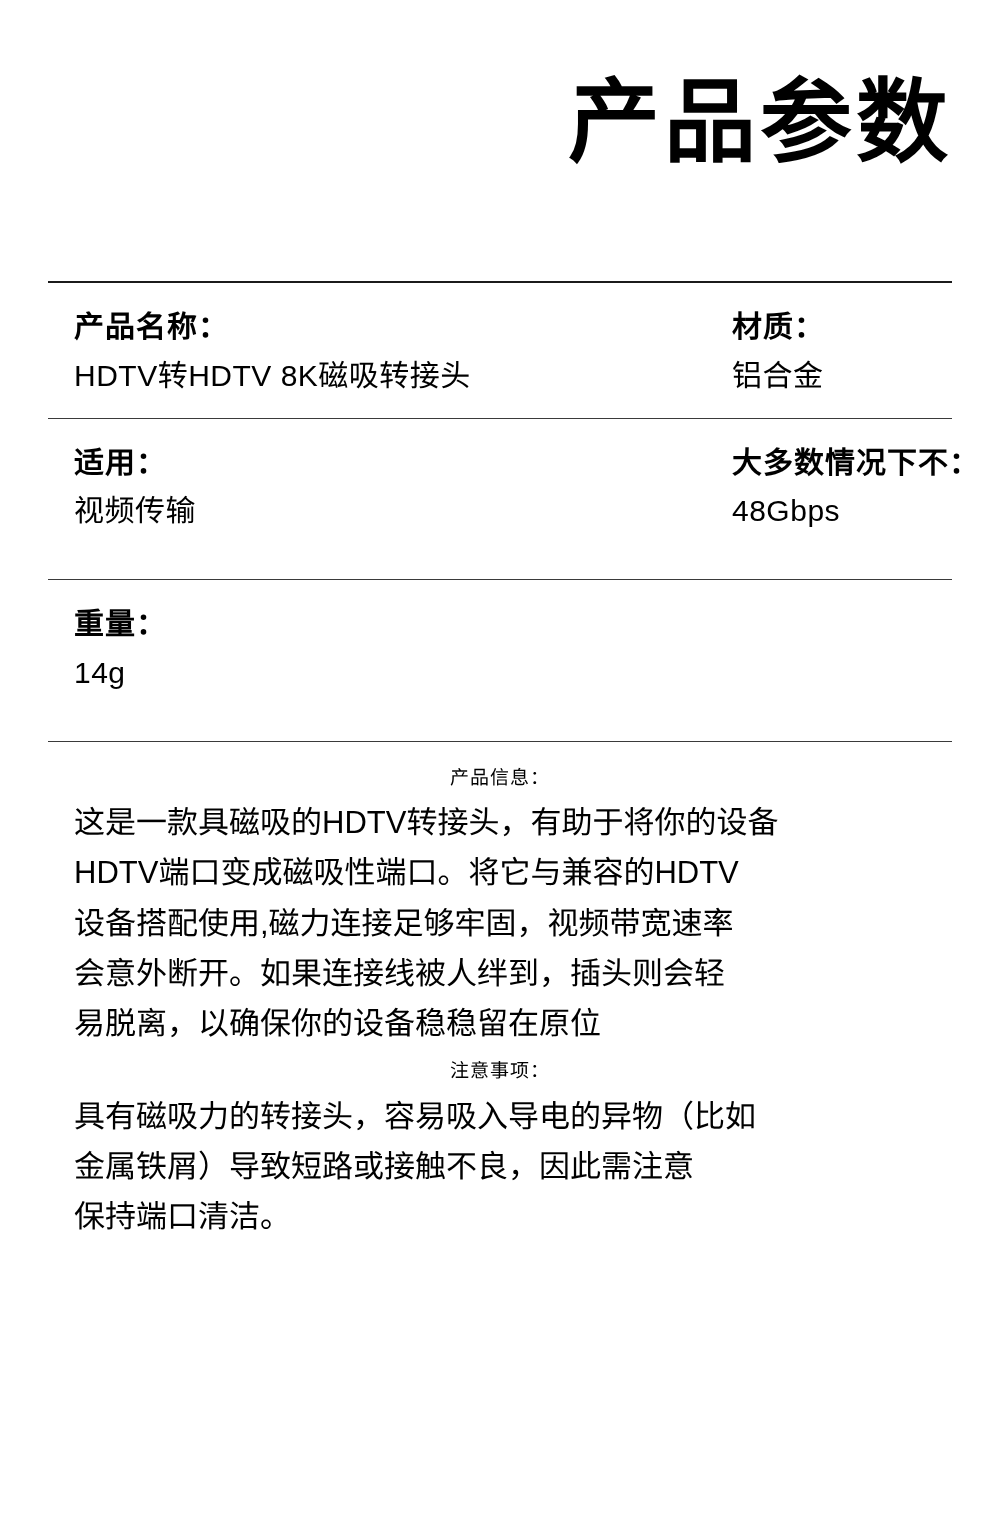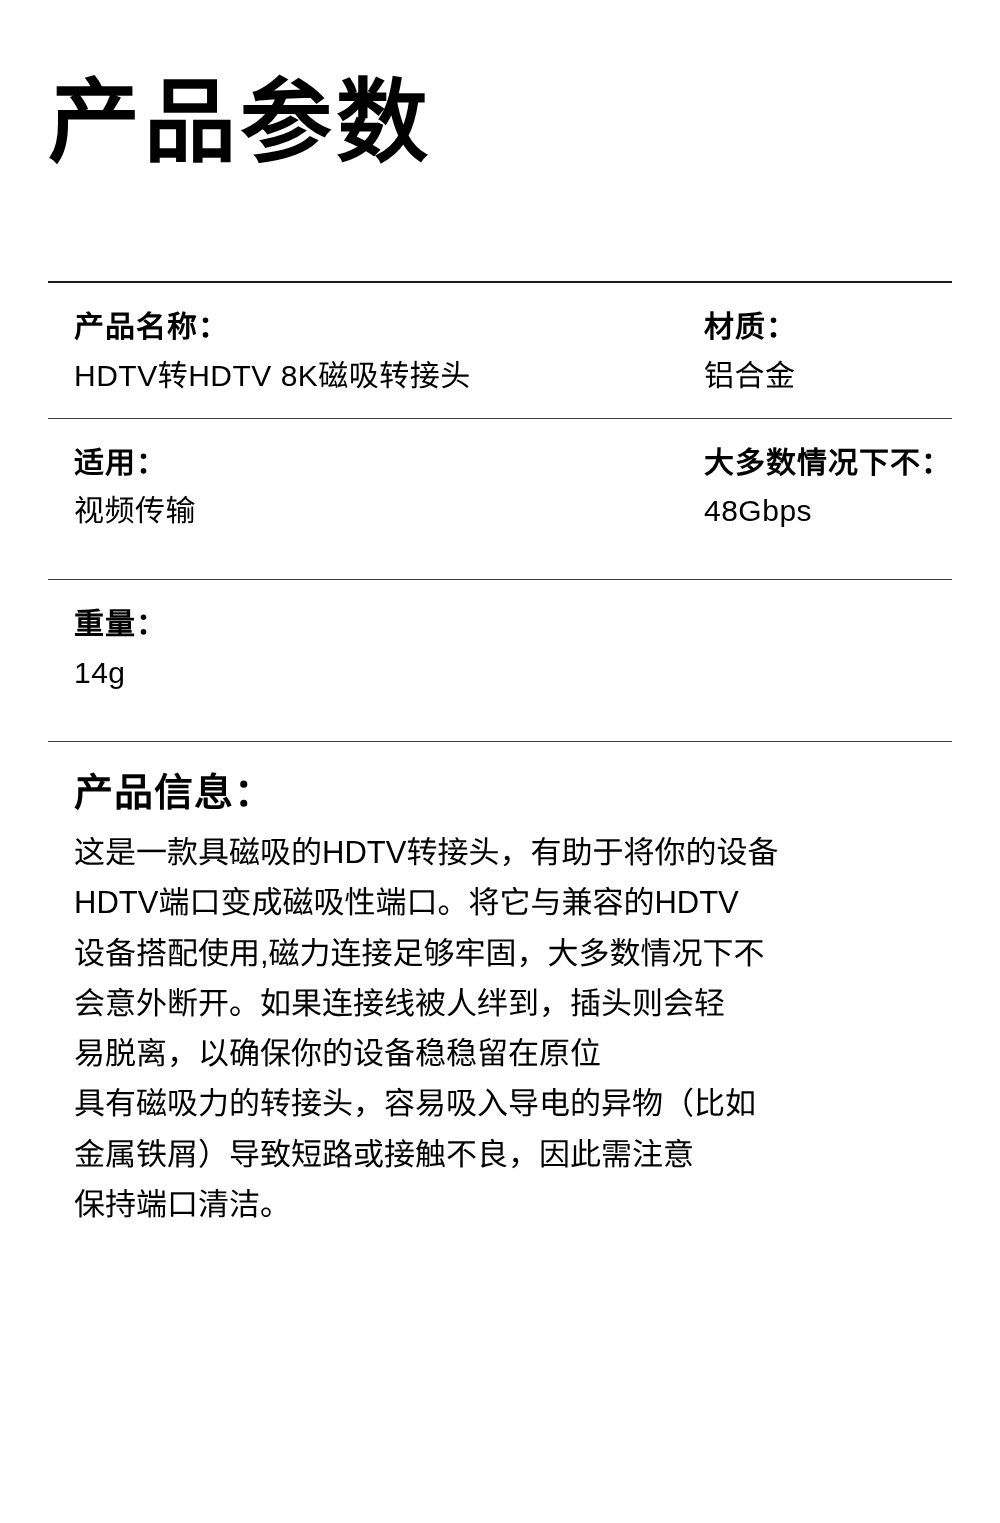--- a/index.html
+++ b/index.html
@@ -15,21 +15,21 @@
     -webkit-font-smoothing: antialiased;
   }
   .page {
     position: relative;
     width: 1000px;
     height: 1523px;
     box-sizing: border-box;
     padding: 0 48px;
   }
   .title {
-    text-align: left;
+    text-align: right;
     font-size: 92px;
     font-weight: 700;
     letter-spacing: 4px;
     line-height: 1.1;
     margin: 72px 0 0 0;
     padding: 0;
   }
   .divider {
     height: 2px;
     background: #1b1b1b;
@@ -40,20 +40,21 @@
   }
   .divider.thin {
     height: 1px;
     background: #3a3a3a;
   }
   .spec-row {
     display: flex;
     align-items: flex-start;
     padding: 22px 26px 20px 26px;
     box-sizing: border-box;
+    gap: 28px;
   }
   .spec-row.tall {
     padding-bottom: 46px;
     align-items: center;
   }
   .spec-cell {
     flex: 0 0 auto;
   }
   .spec-cell.left {
     width: 630px;
@@ -73,25 +74,26 @@
     font-weight: 400;
     letter-spacing: 0.5px;
     line-height: 1.5;
     margin-top: 4px;
     white-space: nowrap;
   }
   .info-block {
     padding: 22px 26px 0 26px;
   }
   .info-heading {
-    font-size: 39px;
-    font-weight: 700;
+    font-size: 19px;
+    font-weight: 400;
     letter-spacing: 1px;
     line-height: 1.5;
     margin-bottom: 6px;
+    text-align: center;
   }
   .info-body {
     font-size: 31px;
     font-weight: 400;
     line-height: 1.62;
     letter-spacing: 0px;
     white-space: pre-line;
   }
   .info-heading.second {
     margin-top: 8px;
@@ -138,22 +140,23 @@
       <div class="spec-value">14g</div>
     </div>
   </div>
 
   <div class="divider thin"></div>
 
   <div class="info-block">
     <div class="info-heading">产品信息：</div>
     <div class="info-body">这是一款具磁吸的HDTV转接头，有助于将你的设备
 HDTV端口变成磁吸性端口。将它与兼容的HDTV
-设备搭配使用,磁力连接足够牢固，大多数情况下不
+设备搭配使用,磁力连接足够牢固，视频带宽速率
 会意外断开。如果连接线被人绊到，插头则会轻
 易脱离，以确保你的设备稳稳留在原位</div>
 
+    <div class="info-heading second">注意事项：</div>
     <div class="info-body">具有磁吸力的转接头，容易吸入导电的异物（比如
 金属铁屑）导致短路或接触不良，因此需注意
 保持端口清洁。</div>
   </div>
 
 </div>
 
 </body></html>

